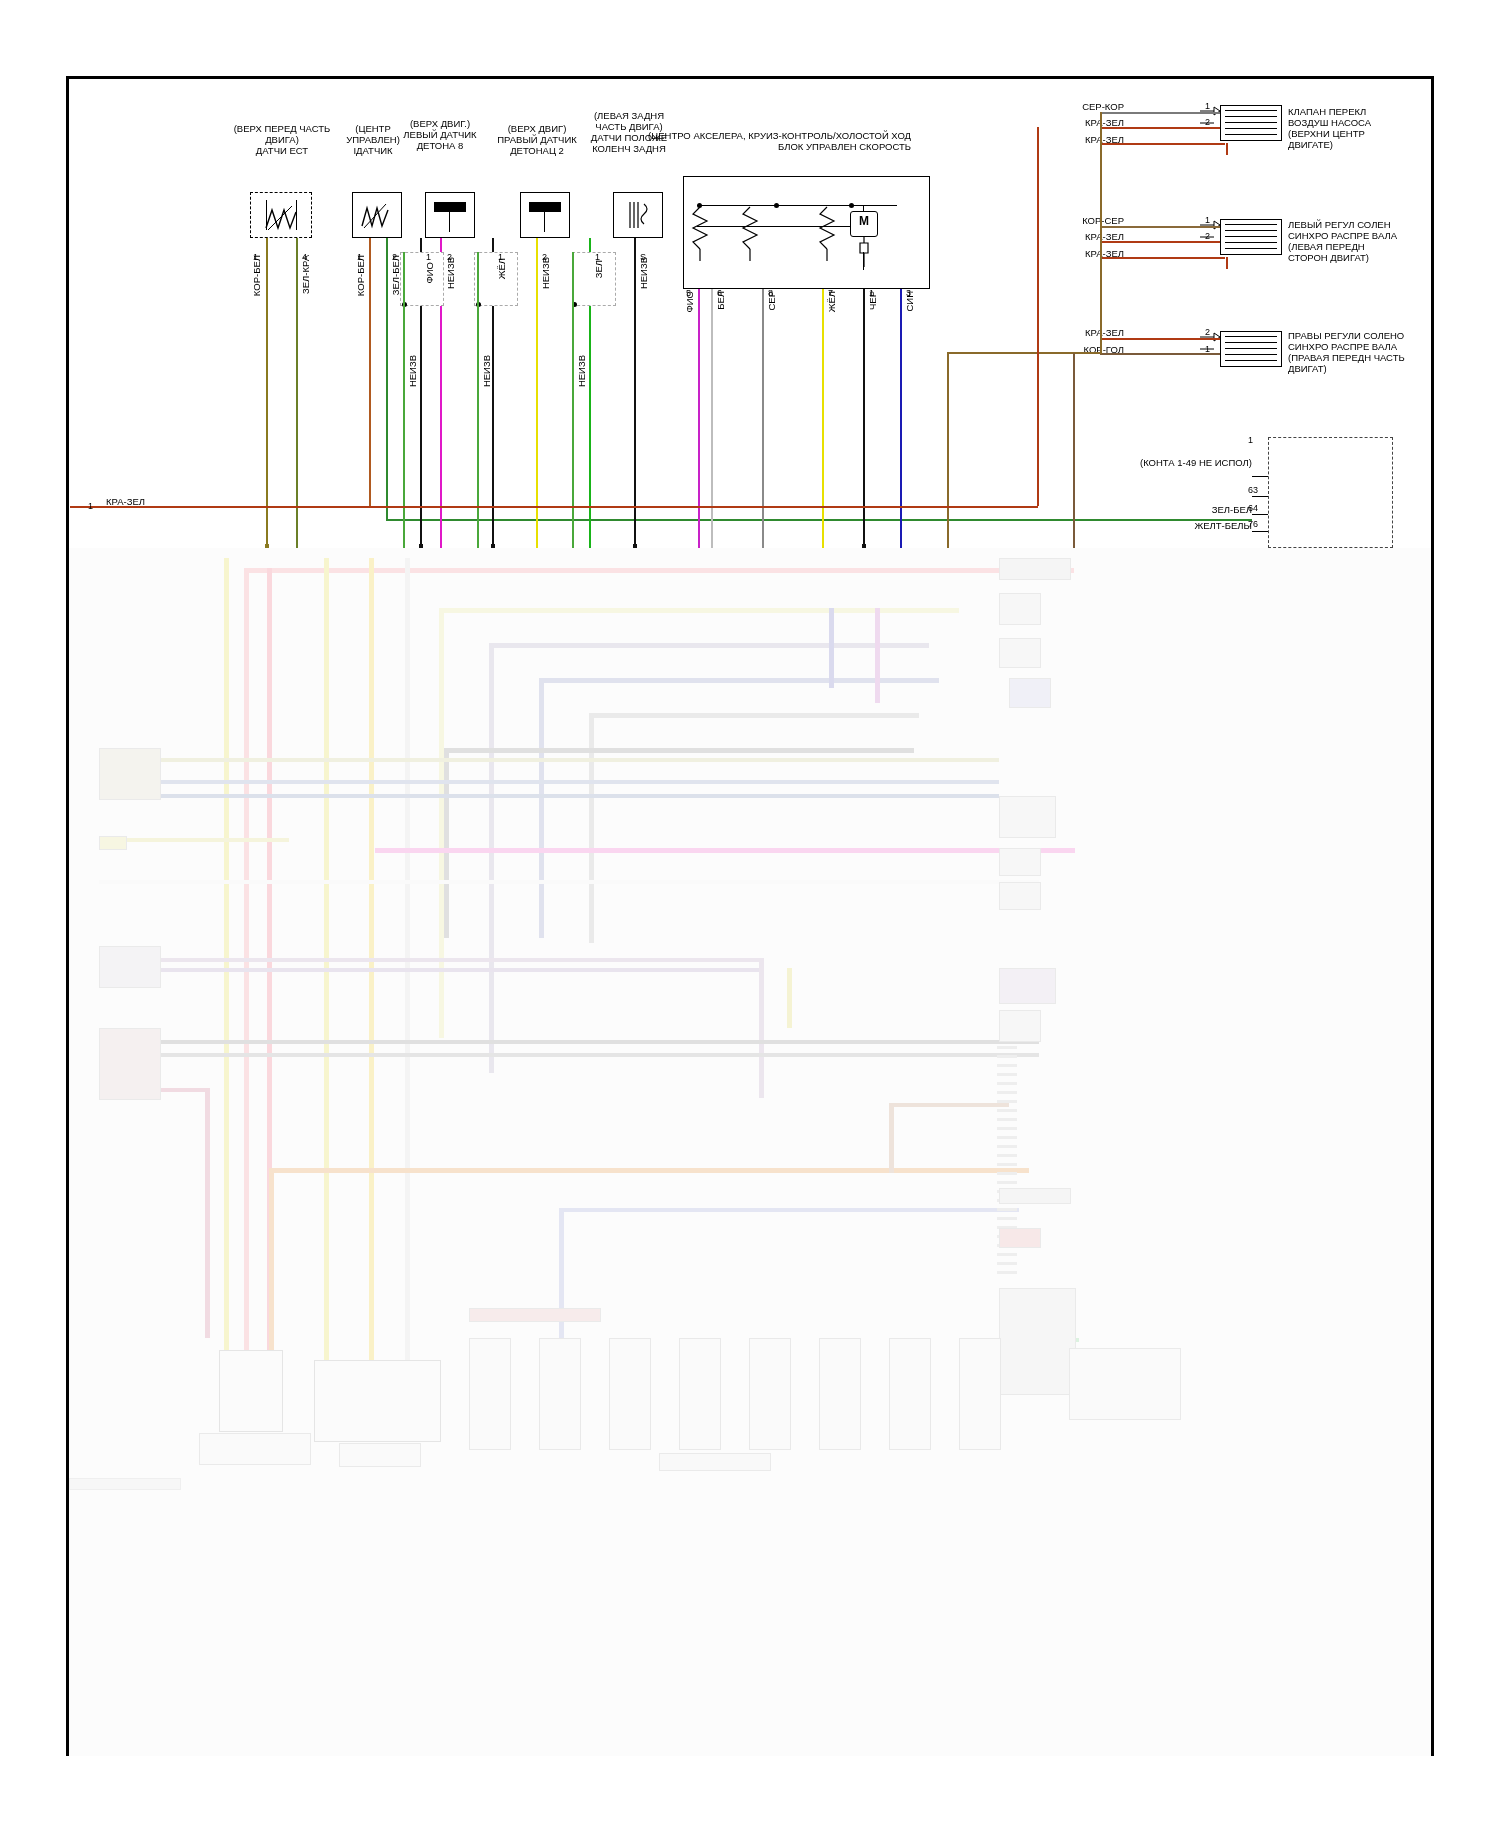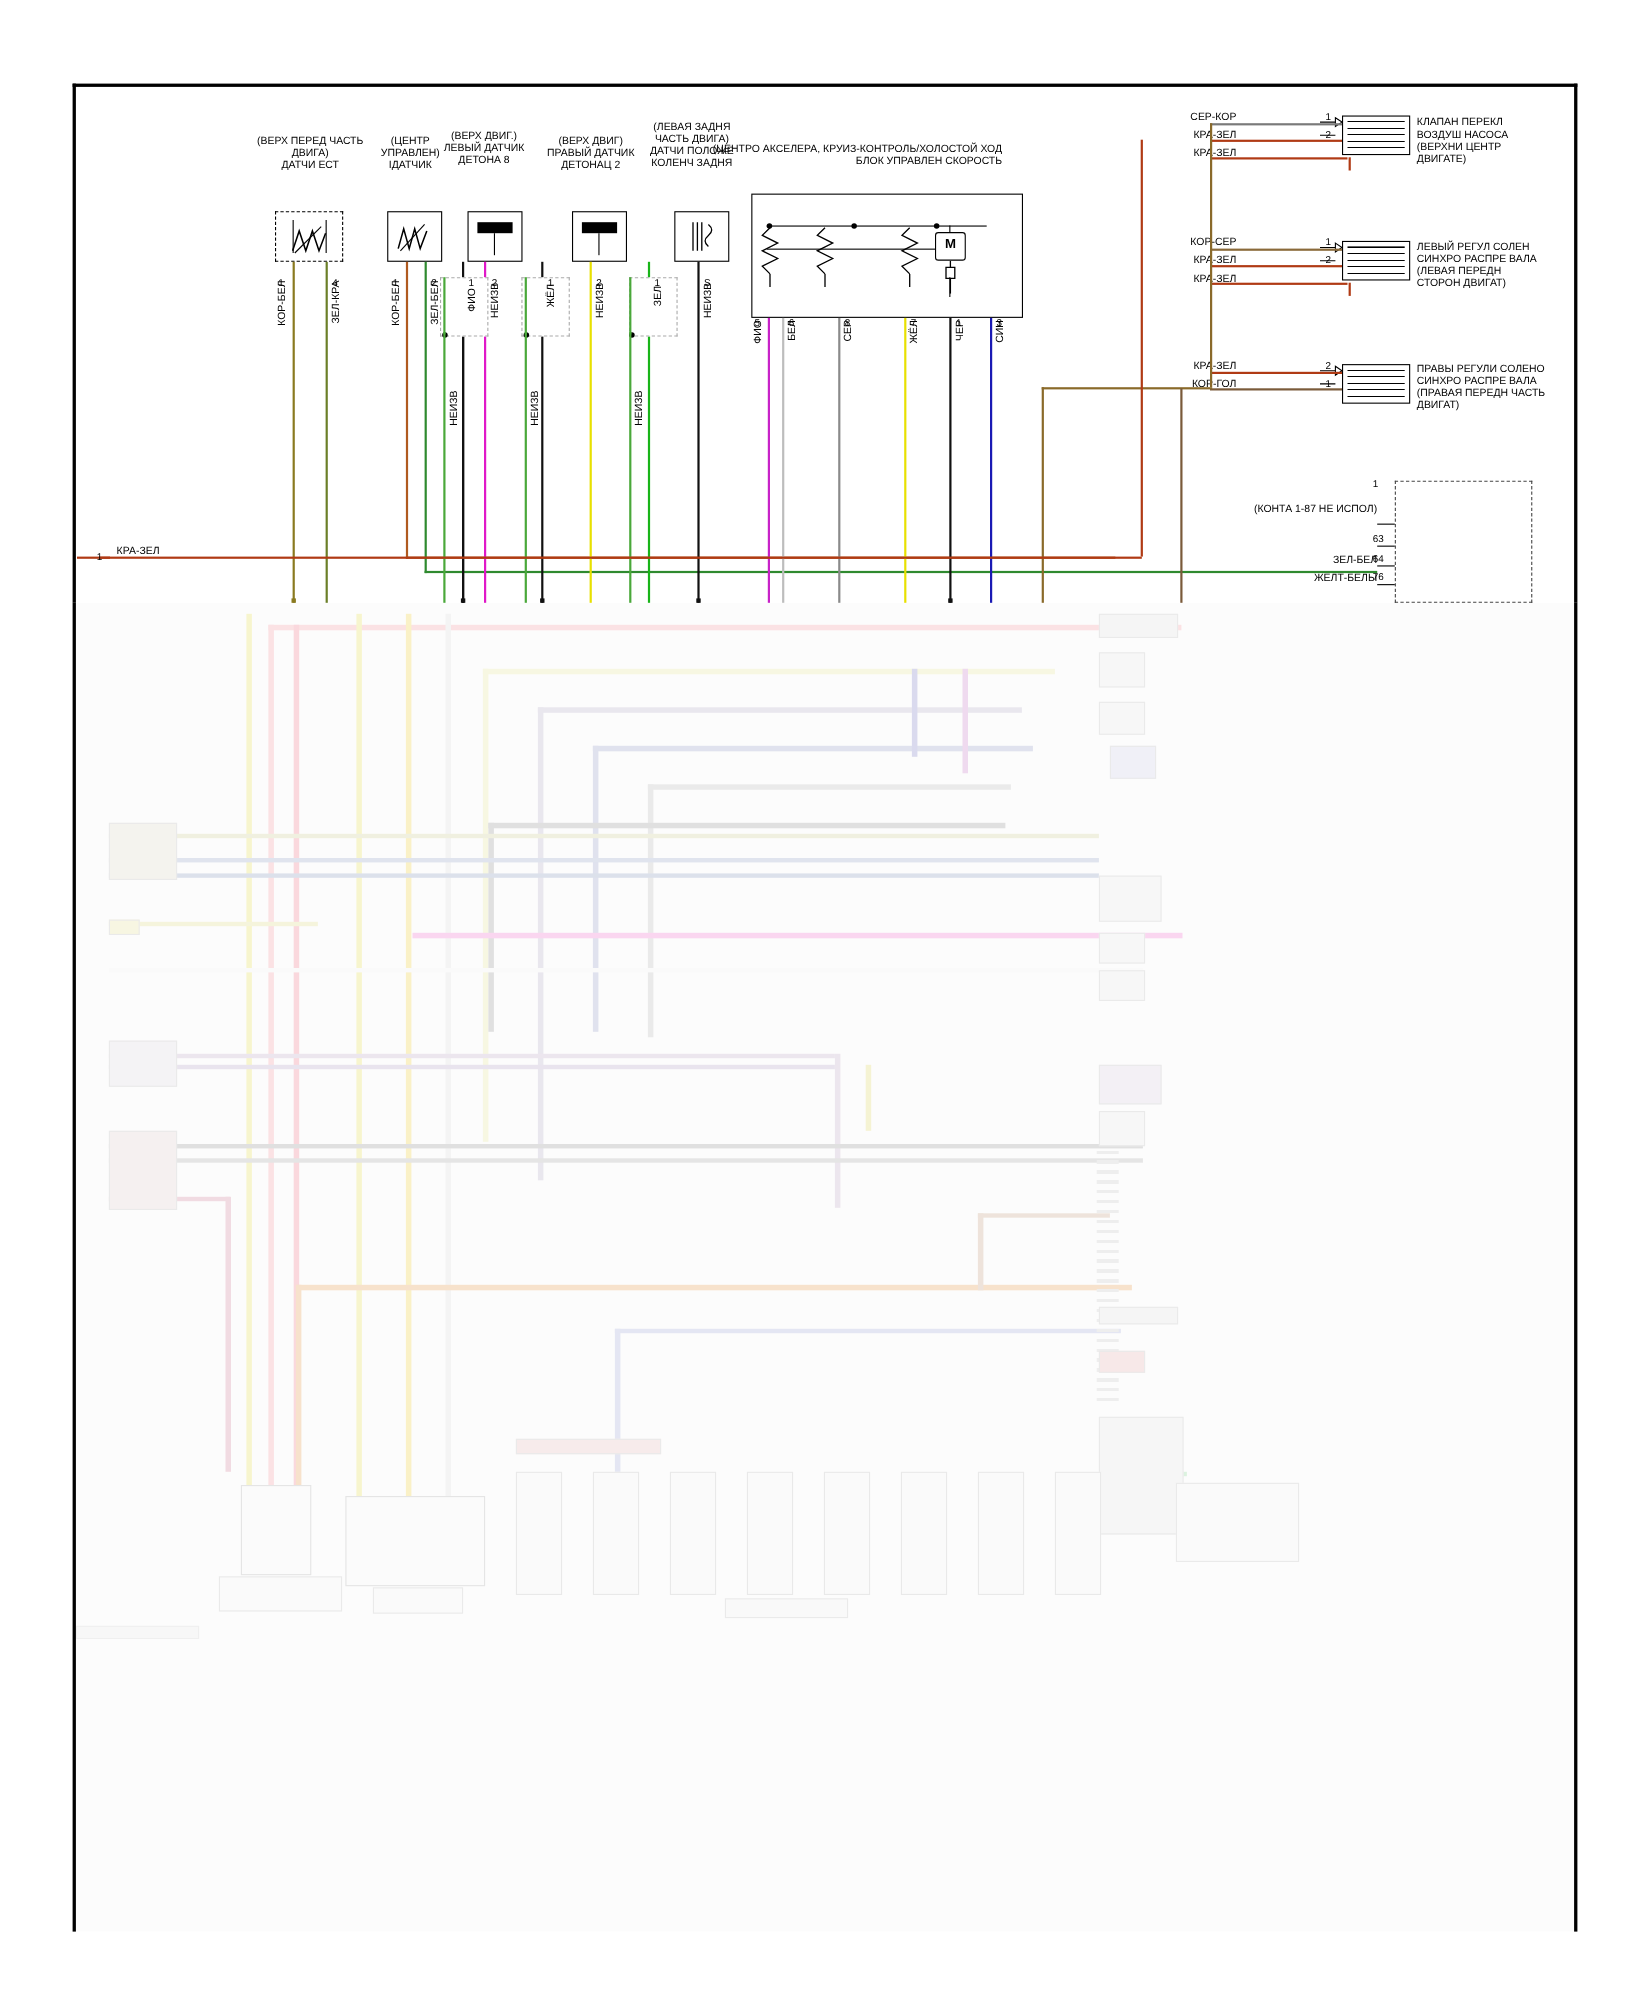--- a/index.html
+++ b/index.html
@@ -419,21 +419,21 @@
   <div class="wire" style="left:1073px;top:353px;width:1.6px;height:195px;background:#7a5a3a;"></div>
   <div class="wire" style="left:1226px;top:143px;width:1.6px;height:12px;background:#b03a14;"></div>
   <div class="wire" style="left:1226px;top:257px;width:1.6px;height:12px;background:#b03a14;"></div>
 
   <div class="wire" style="left:70px;top:506px;width:30px;height:1.6px;background:#b03a14;"></div>
   <div class="lbl" style="left:106px;top:496px;width:60px;">КРА-ЗЕЛ</div>
   <div class="pinnum" style="left:88px;top:501px;">1</div>
 
   <div class="dashbox" style="left:1268px;top:437px;width:125px;height:111px;border-color:#444;background:transparent;"></div>
   <div class="pinnum" style="left:1248px;top:435px;">1</div>
-  <div class="lbl r" style="left:1130px;top:457px;width:122px;">(КОНТА 1-87 НЕ ИСПОЛ)</div>
+  <div class="lbl r" style="left:1130px;top:457px;width:122px;">(КОНТА 1-49 НЕ ИСПОЛ)</div>
   <div class="pinnum" style="left:1248px;top:485px;">63</div>
   <div class="lbl r" style="left:1160px;top:504px;width:92px;">ЗЕЛ-БЕЛ</div>
   <div class="pinnum" style="left:1248px;top:503px;">64</div>
   <div class="lbl r" style="left:1140px;top:520px;width:112px;">ЖЕЛТ-БЕЛЫ</div>
   <div class="pinnum" style="left:1248px;top:519px;">76</div>
   <div class="wire" style="left:1252px;top:476px;width:16px;height:1px;"></div>
   <div class="wire" style="left:1252px;top:496px;width:16px;height:1px;"></div>
   <div class="wire" style="left:1252px;top:514px;width:16px;height:1px;"></div>
   <div class="wire" style="left:1252px;top:531px;width:16px;height:1px;"></div>
 

